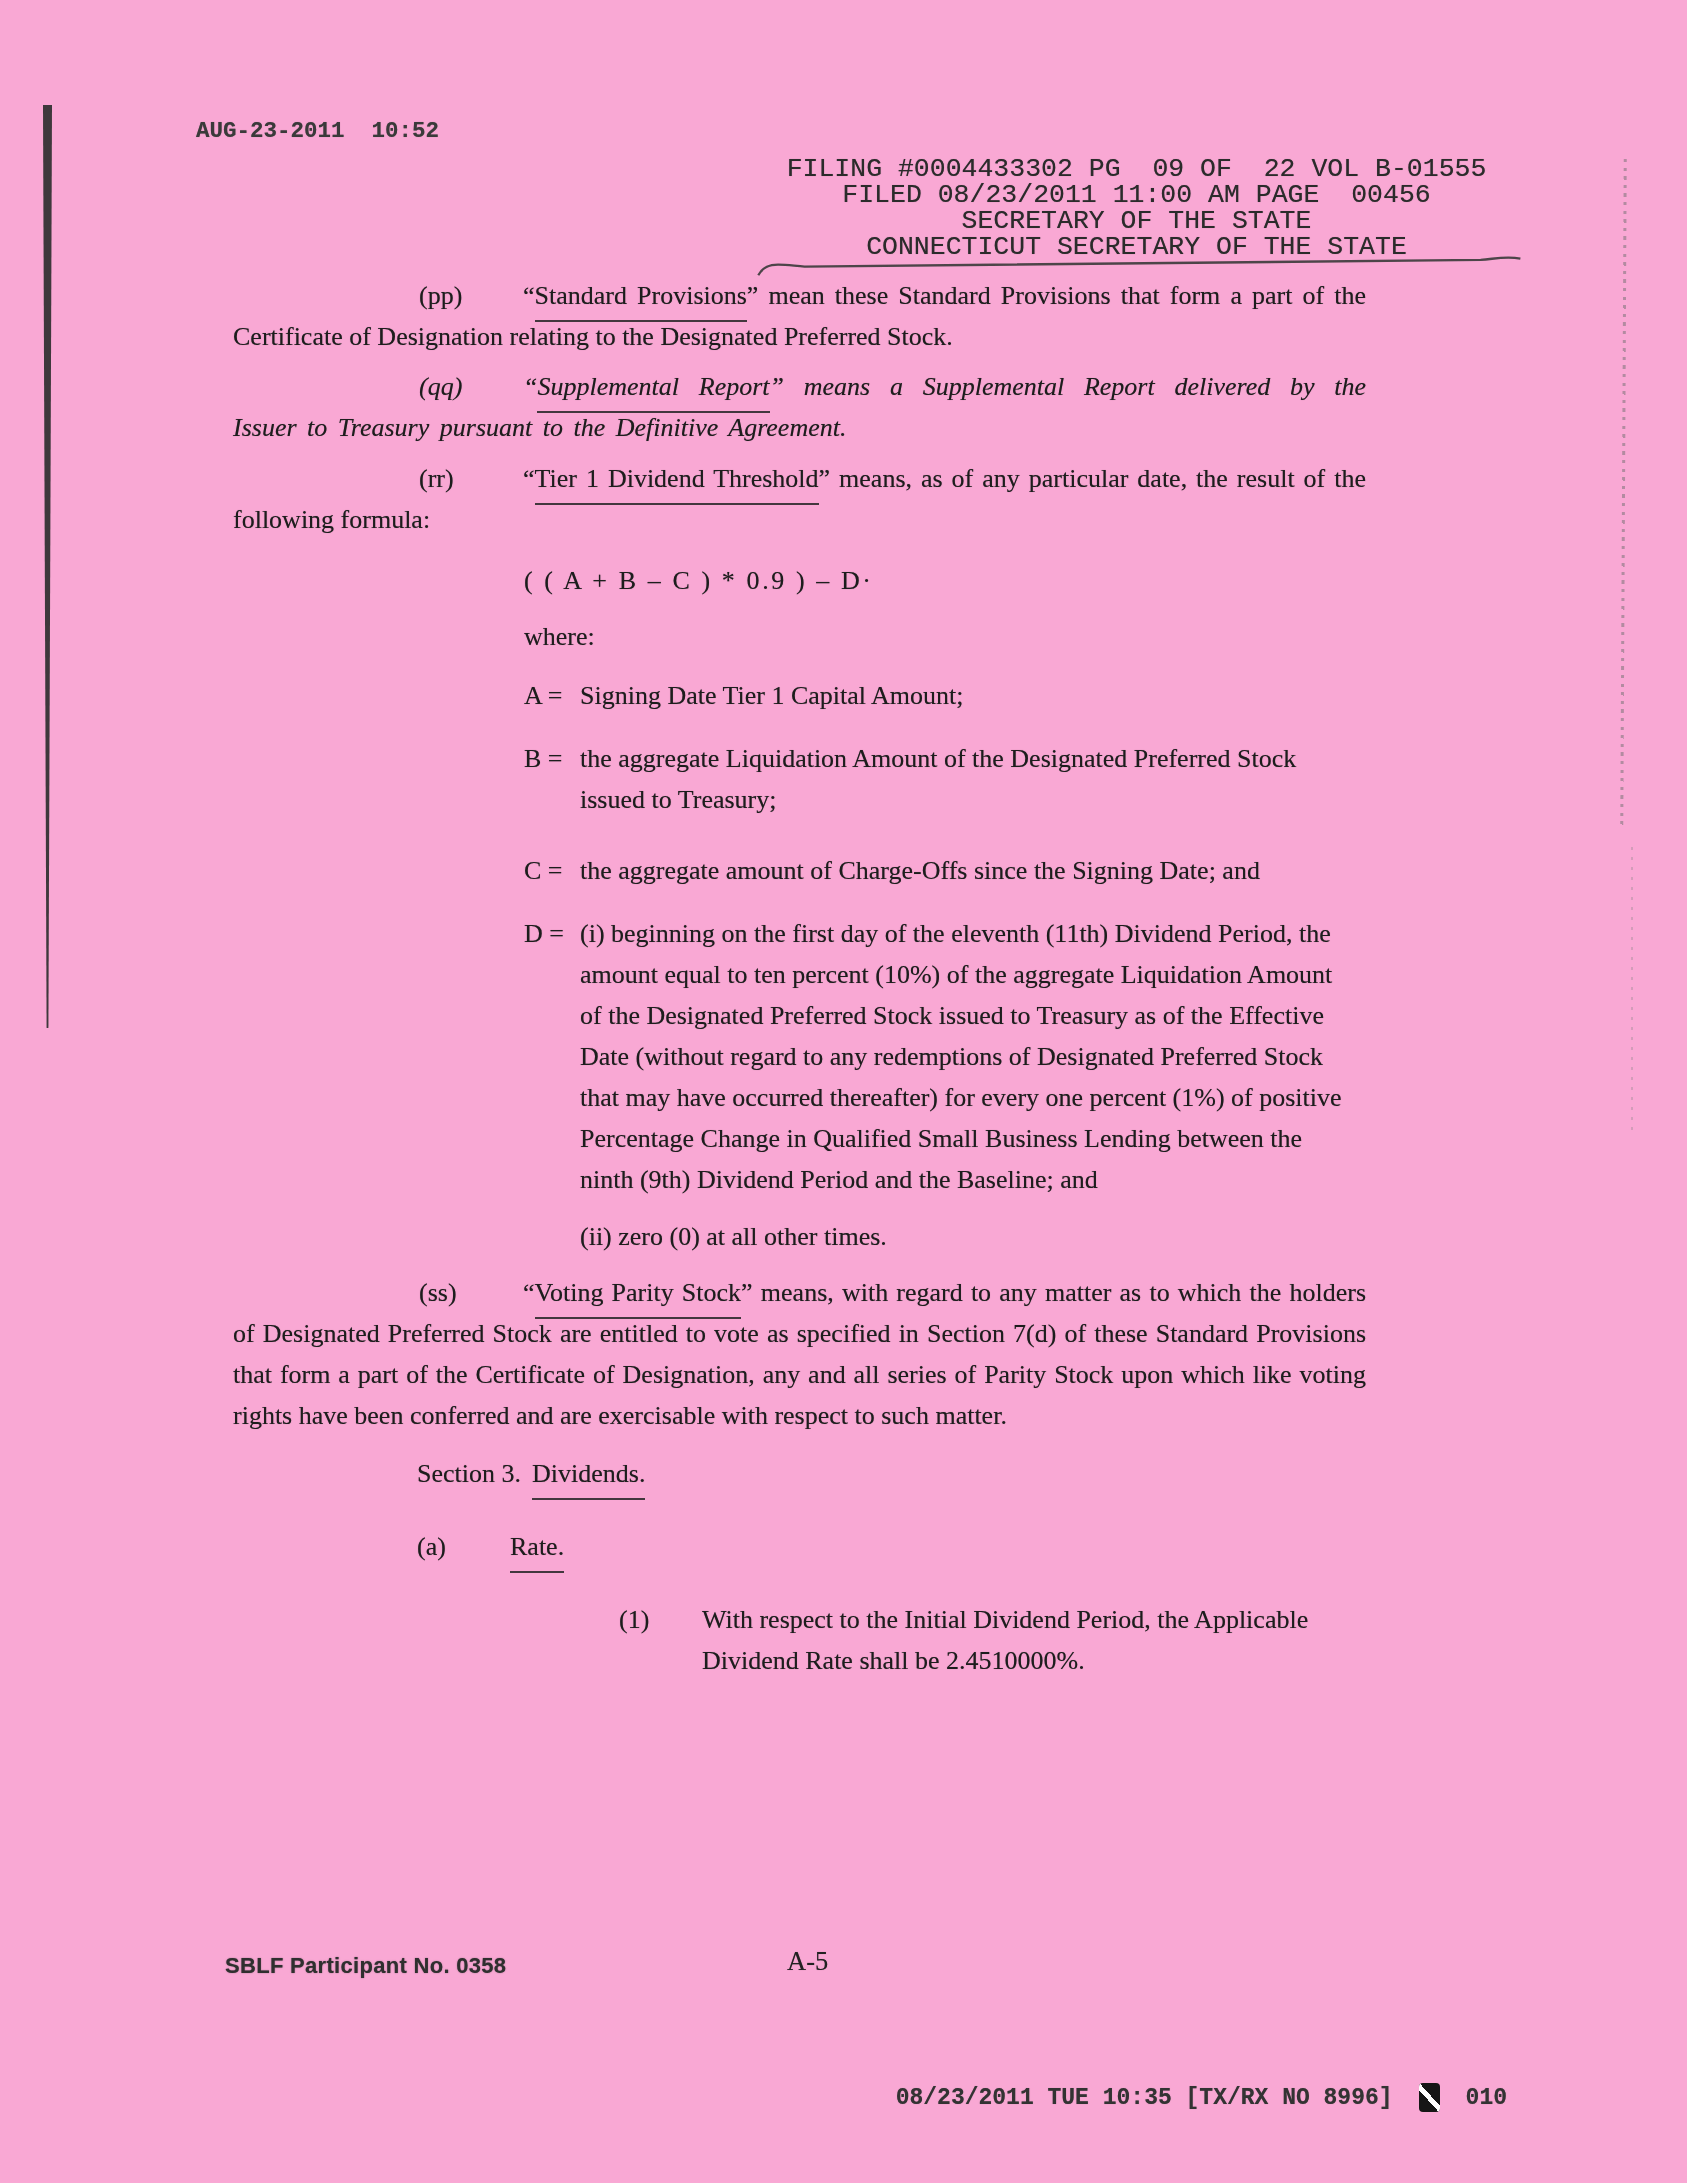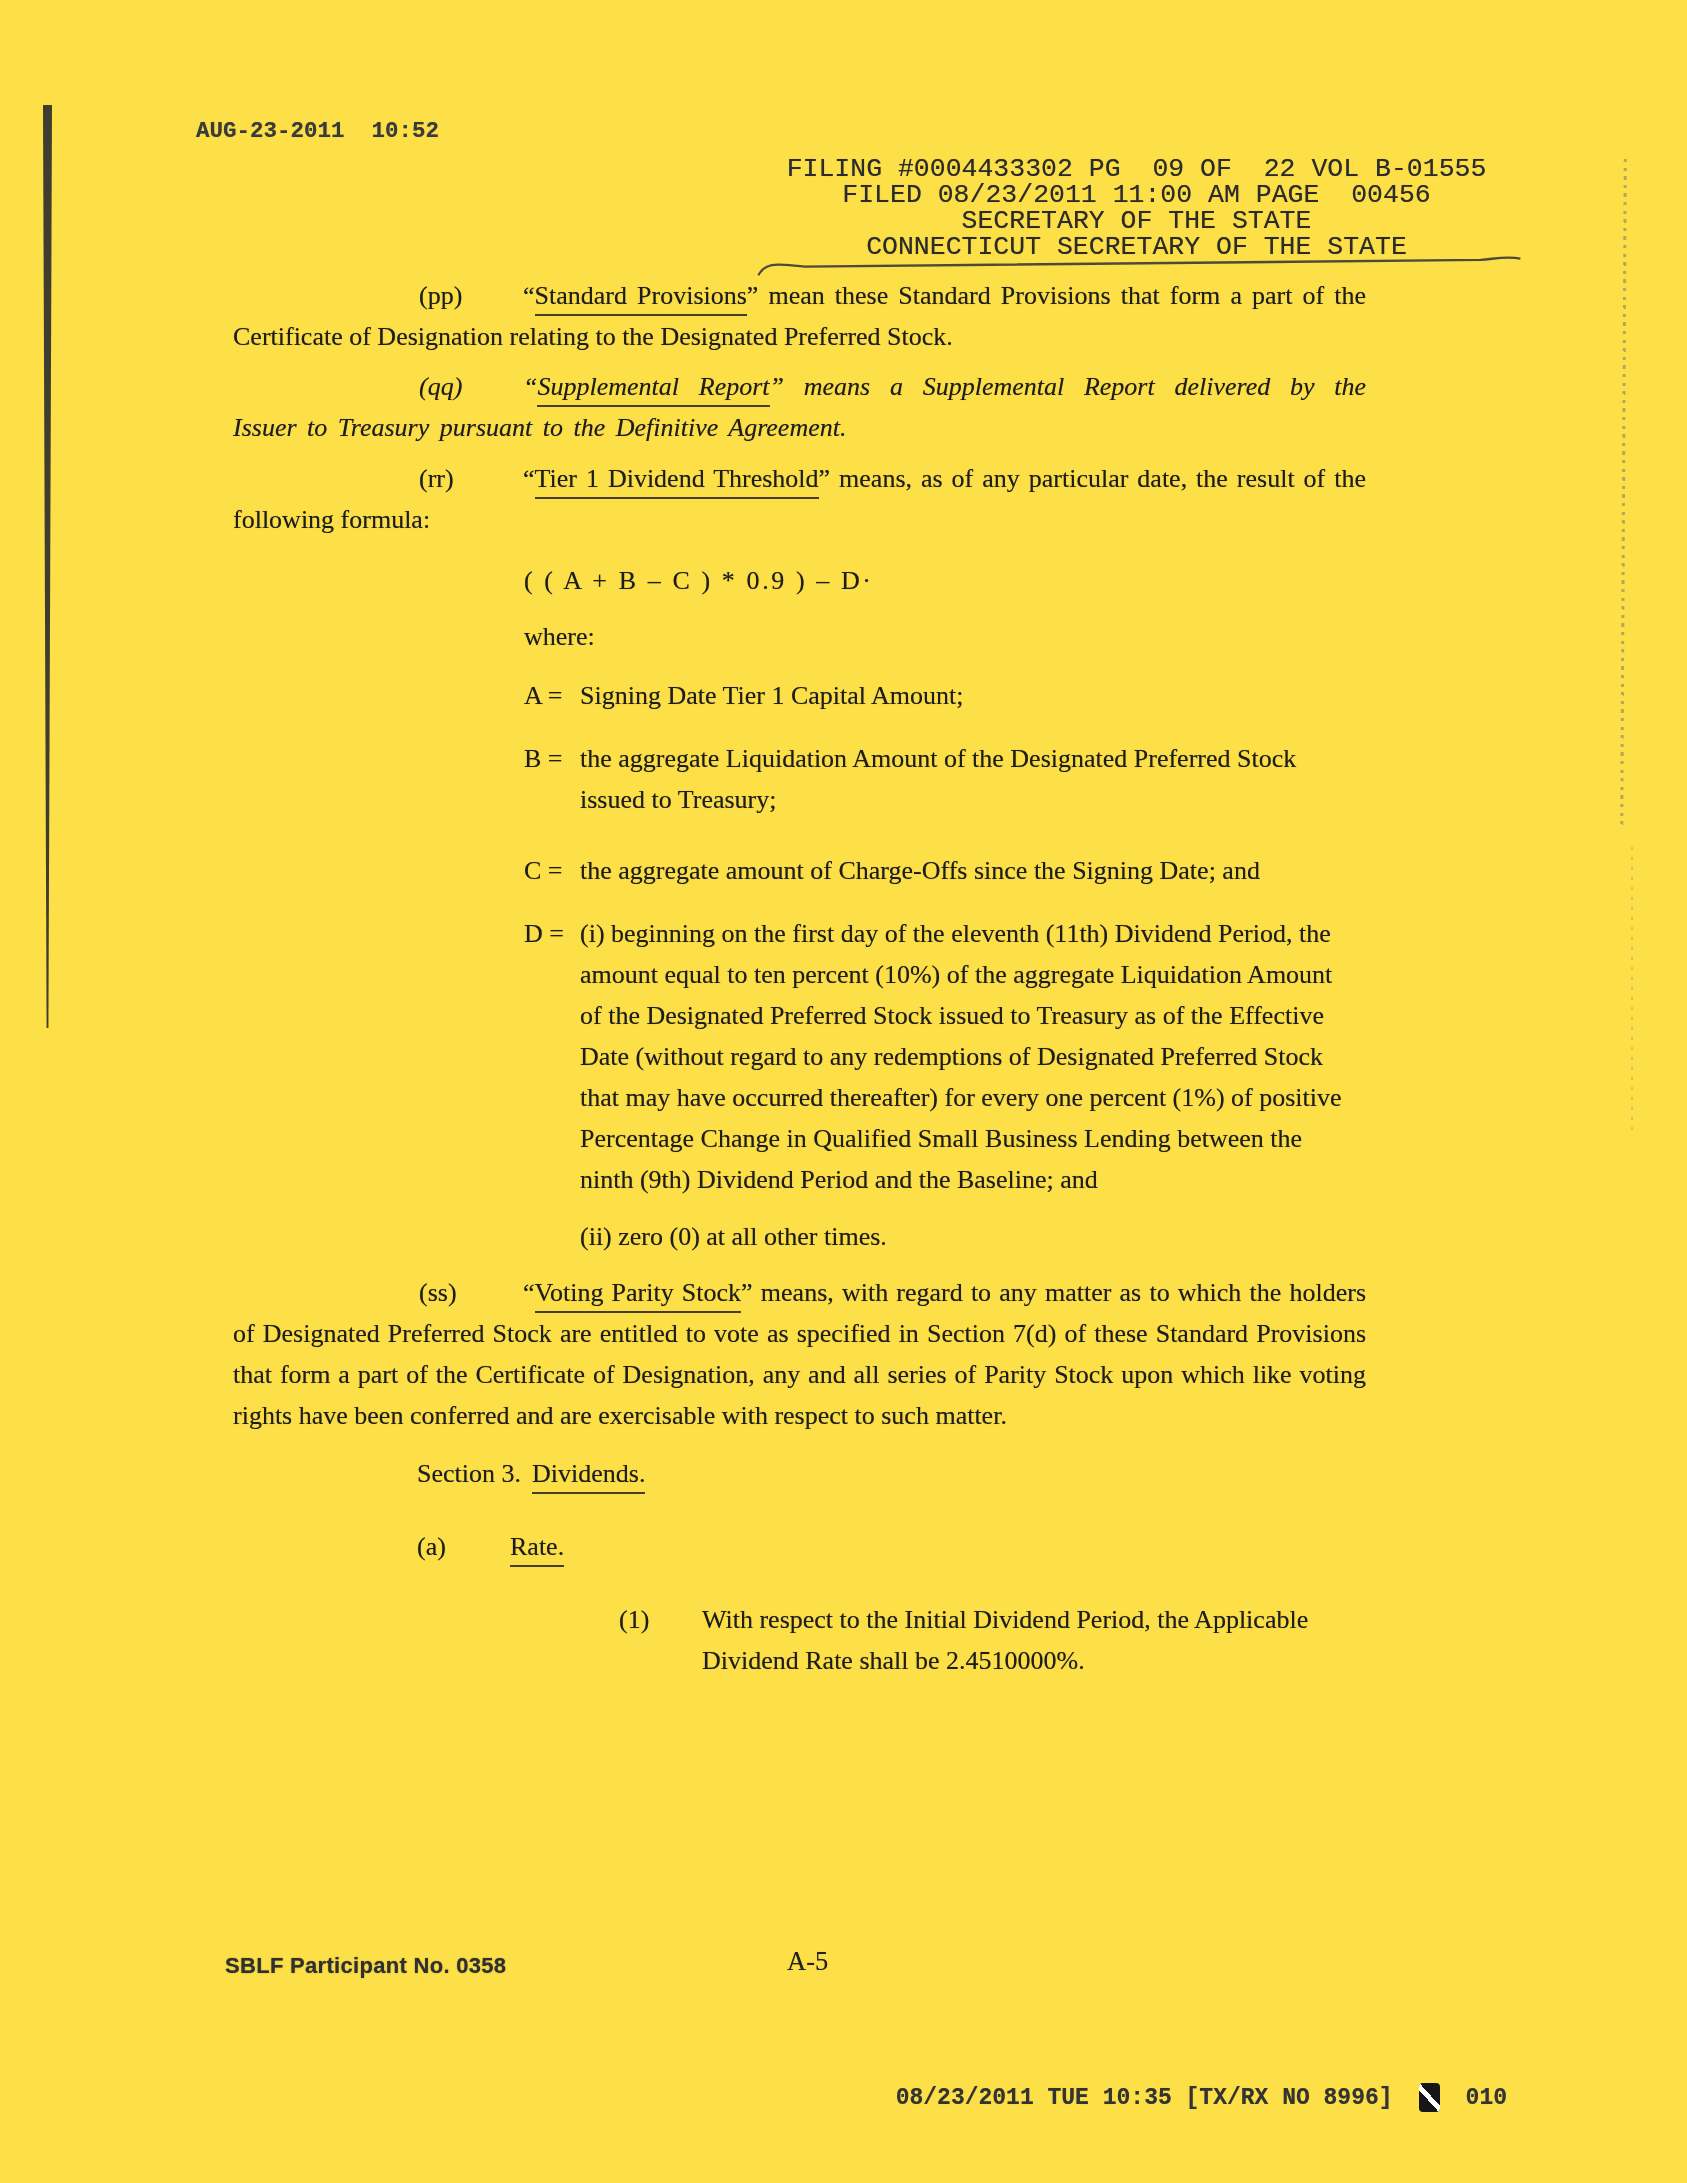--- a/index.html
+++ b/index.html
@@ -1,20 +1,20 @@
 <!DOCTYPE html>
 <html style="font-size:10.6px"><head>
 <meta charset="utf-8">
 <style>
   html,body{margin:0;padding:0;background:#e8e8e6;}
   .page{
     position:relative;
     width:1687px;height:2183px;
     margin:0 auto;
-    background:#fde047;
+    background:#f9a8d4;
     overflow:hidden;
     font-family:"Liberation Serif", serif;
     color:#1d1d1d;
   }
 
   
   .left-bar{
     position:absolute;left:42px;top:105px;width:10px;height:923px;
     background:#2f2f2f;opacity:.92;
     clip-path:polygon(10% 0,100% 0,64% 100%,46% 100%);
@@ -48,21 +48,21 @@
 
   
   .doc-body{
     position:absolute;left:233px;top:275px;width:1133px;
     font-size:26px;line-height:41px;
     text-shadow:0 0 0.7px rgba(30,30,30,.5);
   }
   .body-par{margin:0 0 9.3px 0;text-align:justify;text-indent:186px;}
   .body-par.wide-space{word-spacing:4px;font-style:italic;}
   .plabel{display:inline-block;min-width:104px;text-indent:0;}
-  .ul{border-bottom:2.6px solid rgba(35,35,35,.85);padding-bottom:4px;}
+  .ul{border-bottom:2.6px solid rgba(35,35,35,.85);padding-bottom:10px;}
 
   .formula-block{margin:20px 18px 0 291px;}
   .formula{letter-spacing:2.6px;margin-bottom:15px;white-space:pre;}
   .where{margin-bottom:18.5px;}
   .def-row{display:flex;align-items:flex-start;}
   .def-row.gap-a{margin-top:0;}
   .def-row.gap-b{margin-top:22px;}
   .def-row.gap-c{margin-top:30px;}
   .def-row.gap-d{margin-top:22px;}
   .def-sym{flex:0 0 56px;}

